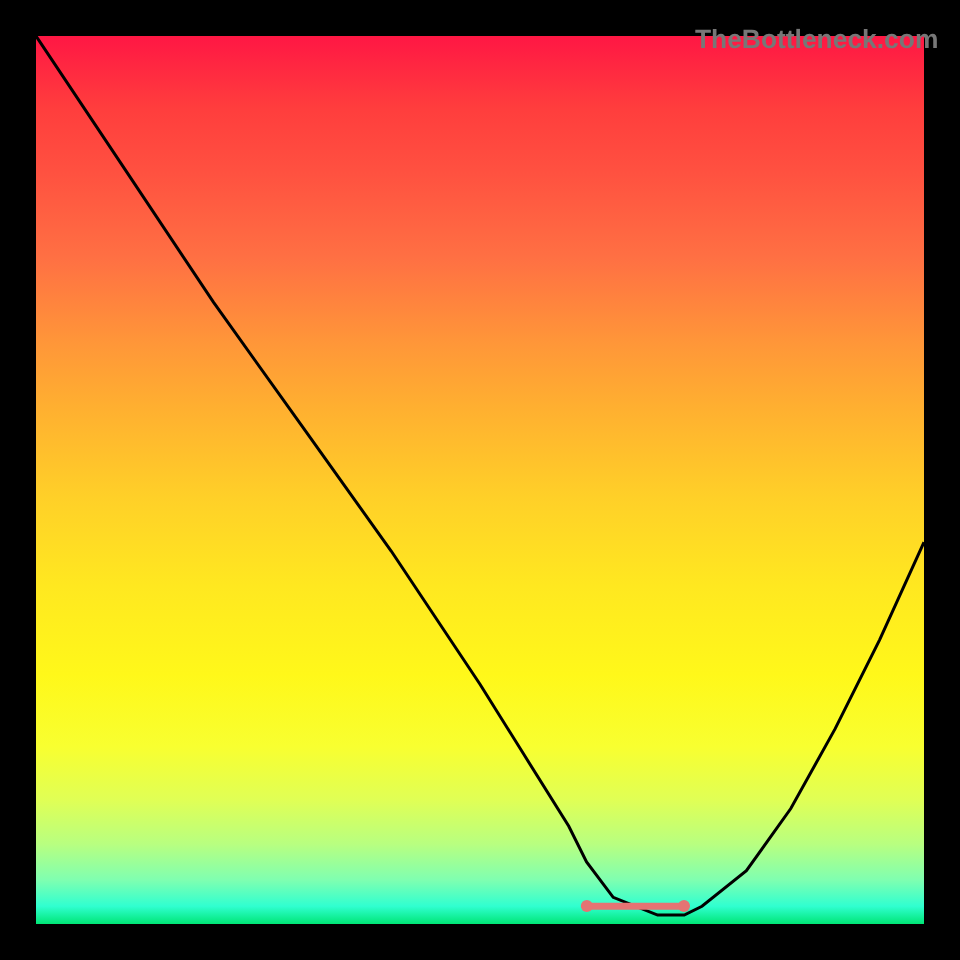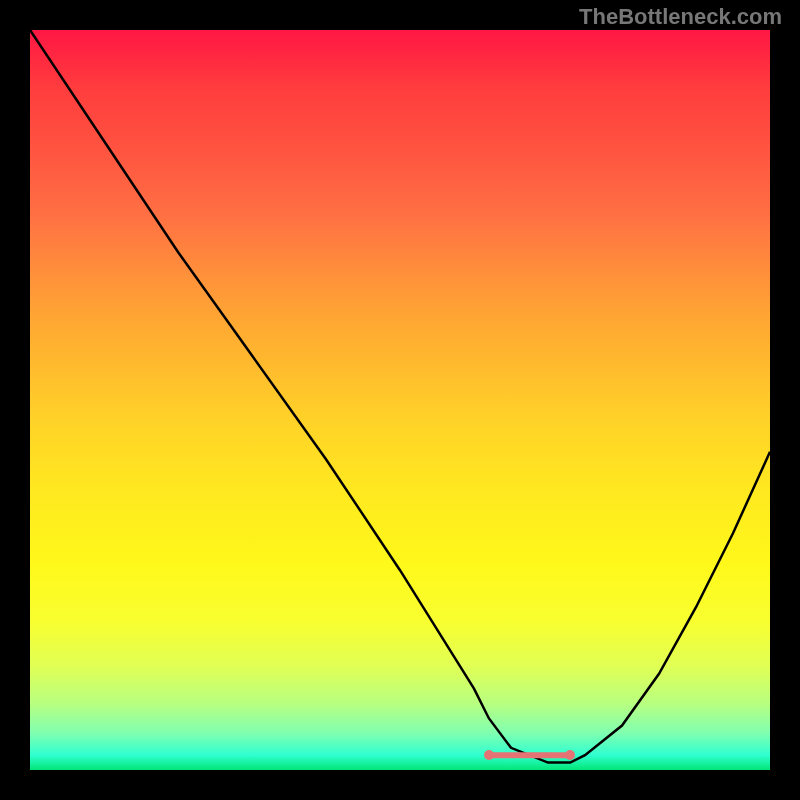--- a/index.html
+++ b/index.html
@@ -6,21 +6,21 @@
   body {
     width: 800px;
     height: 800px;
     background: #000;
     position: relative;
     font-family: Arial, sans-serif;
     overflow: hidden;
   }
   .watermark {
     position: absolute;
-    top: 4px;
+    top: 20px;
     right: 18px;
     color: #777;
     font-size: 22px;
     font-weight: bold;
     z-index: 10;
   }
   .plot-area {
     position: absolute;
     left: 30px;
     top: 30px;

